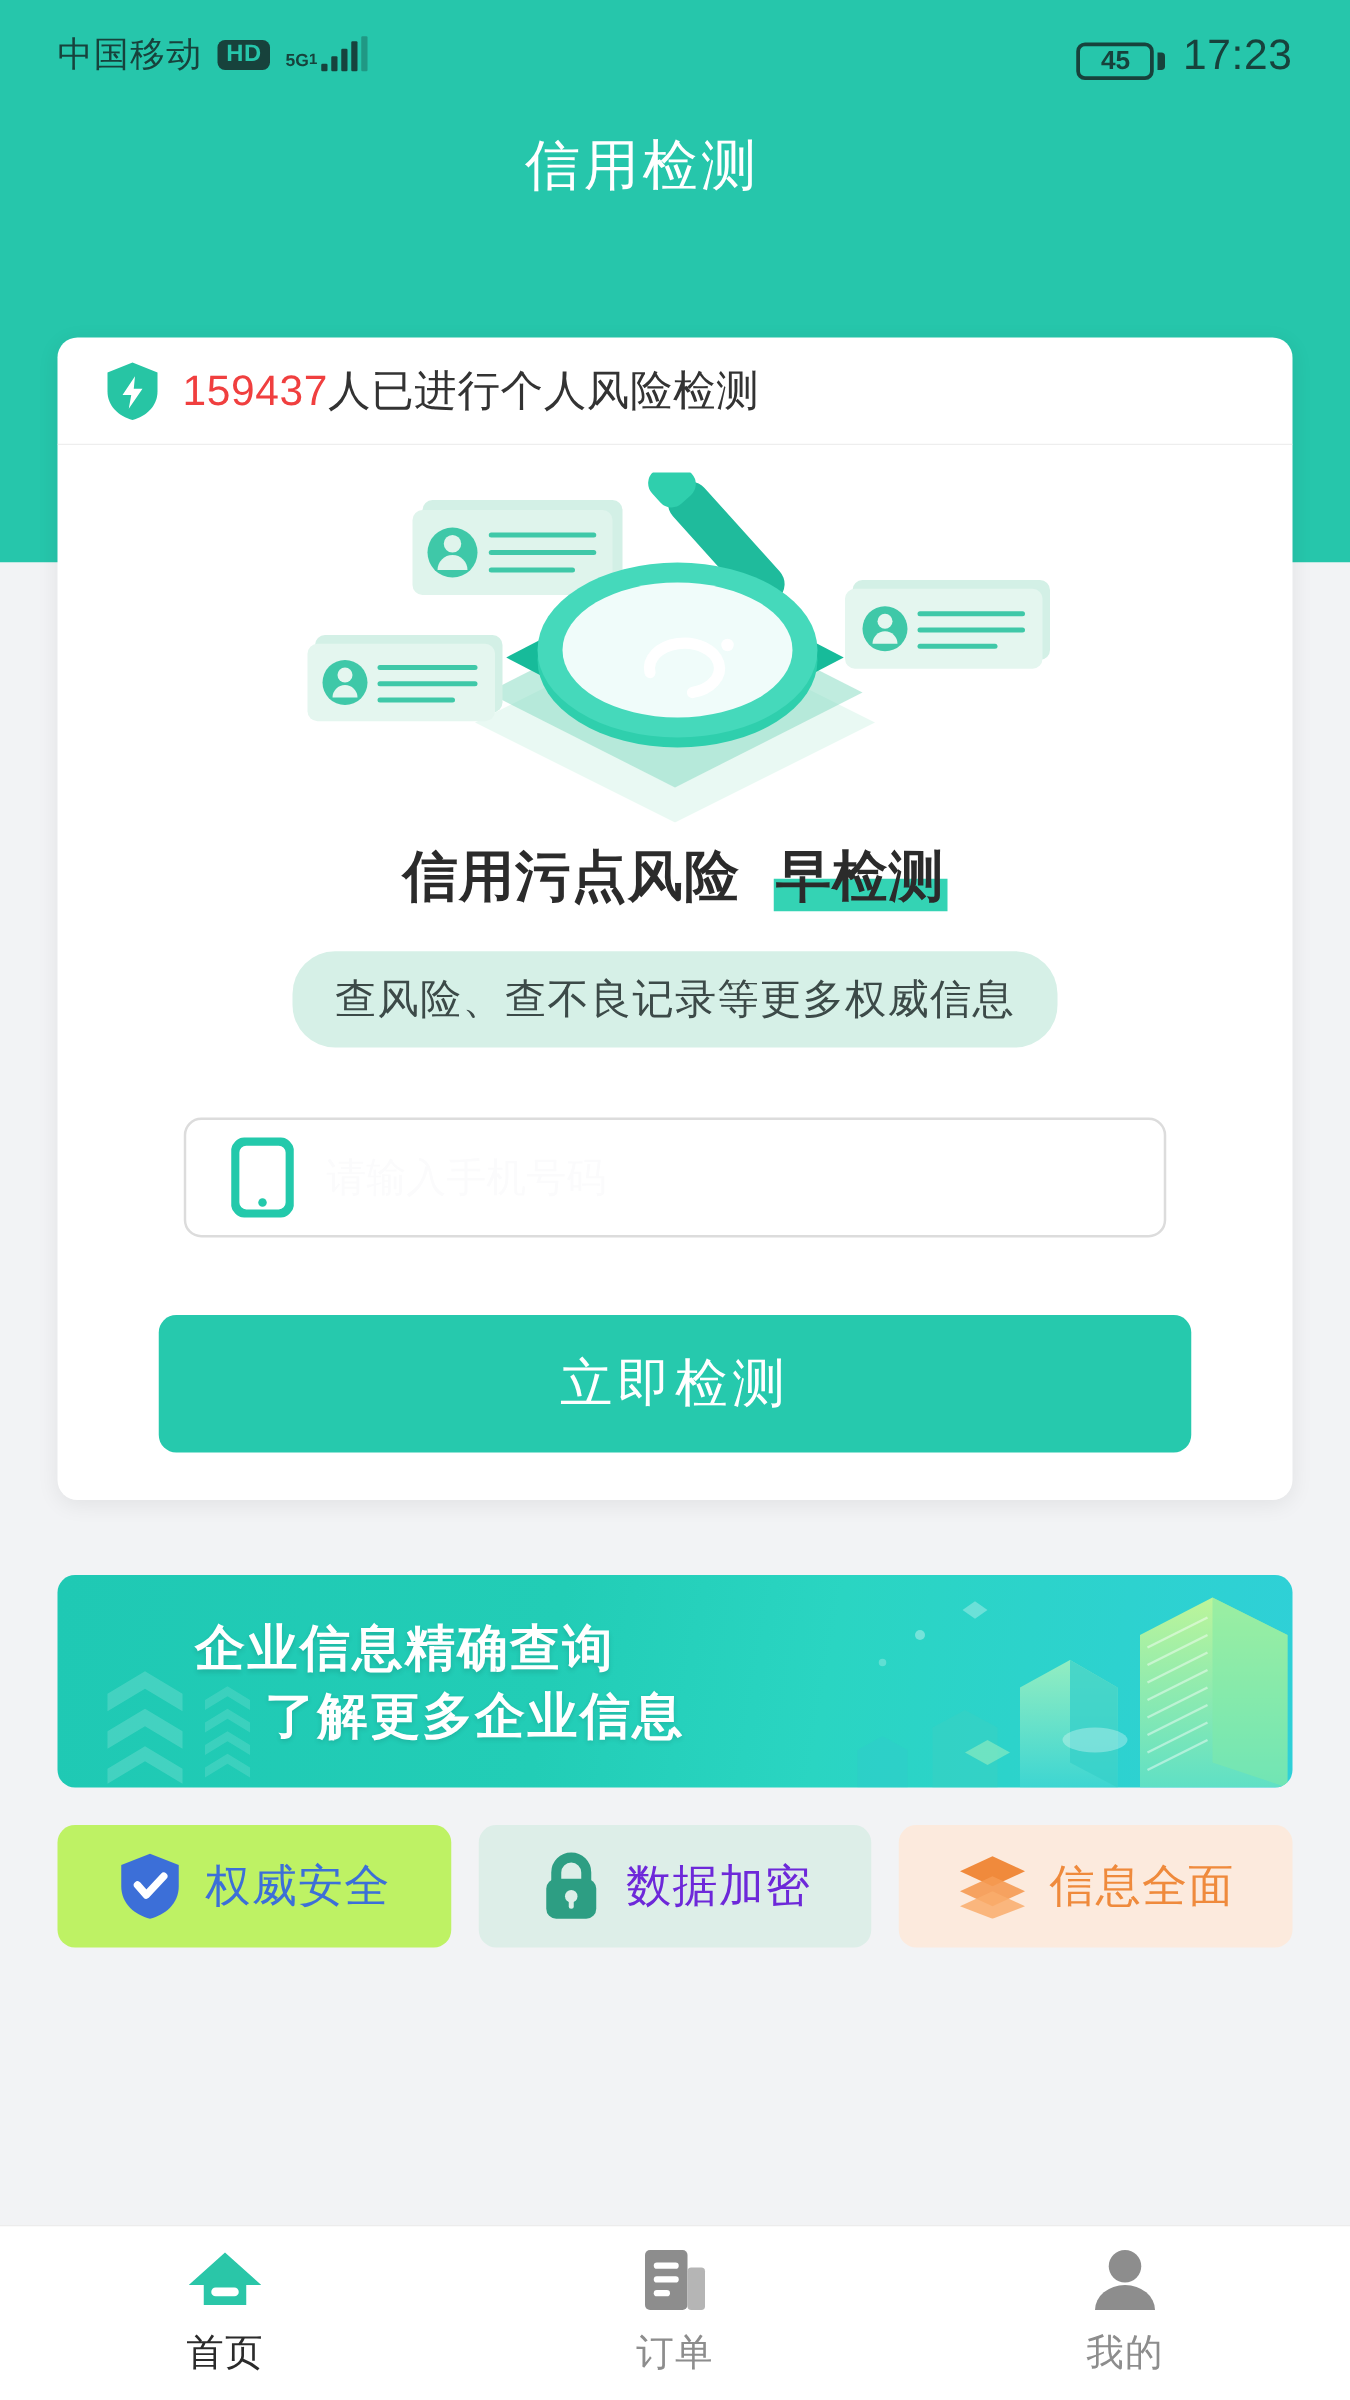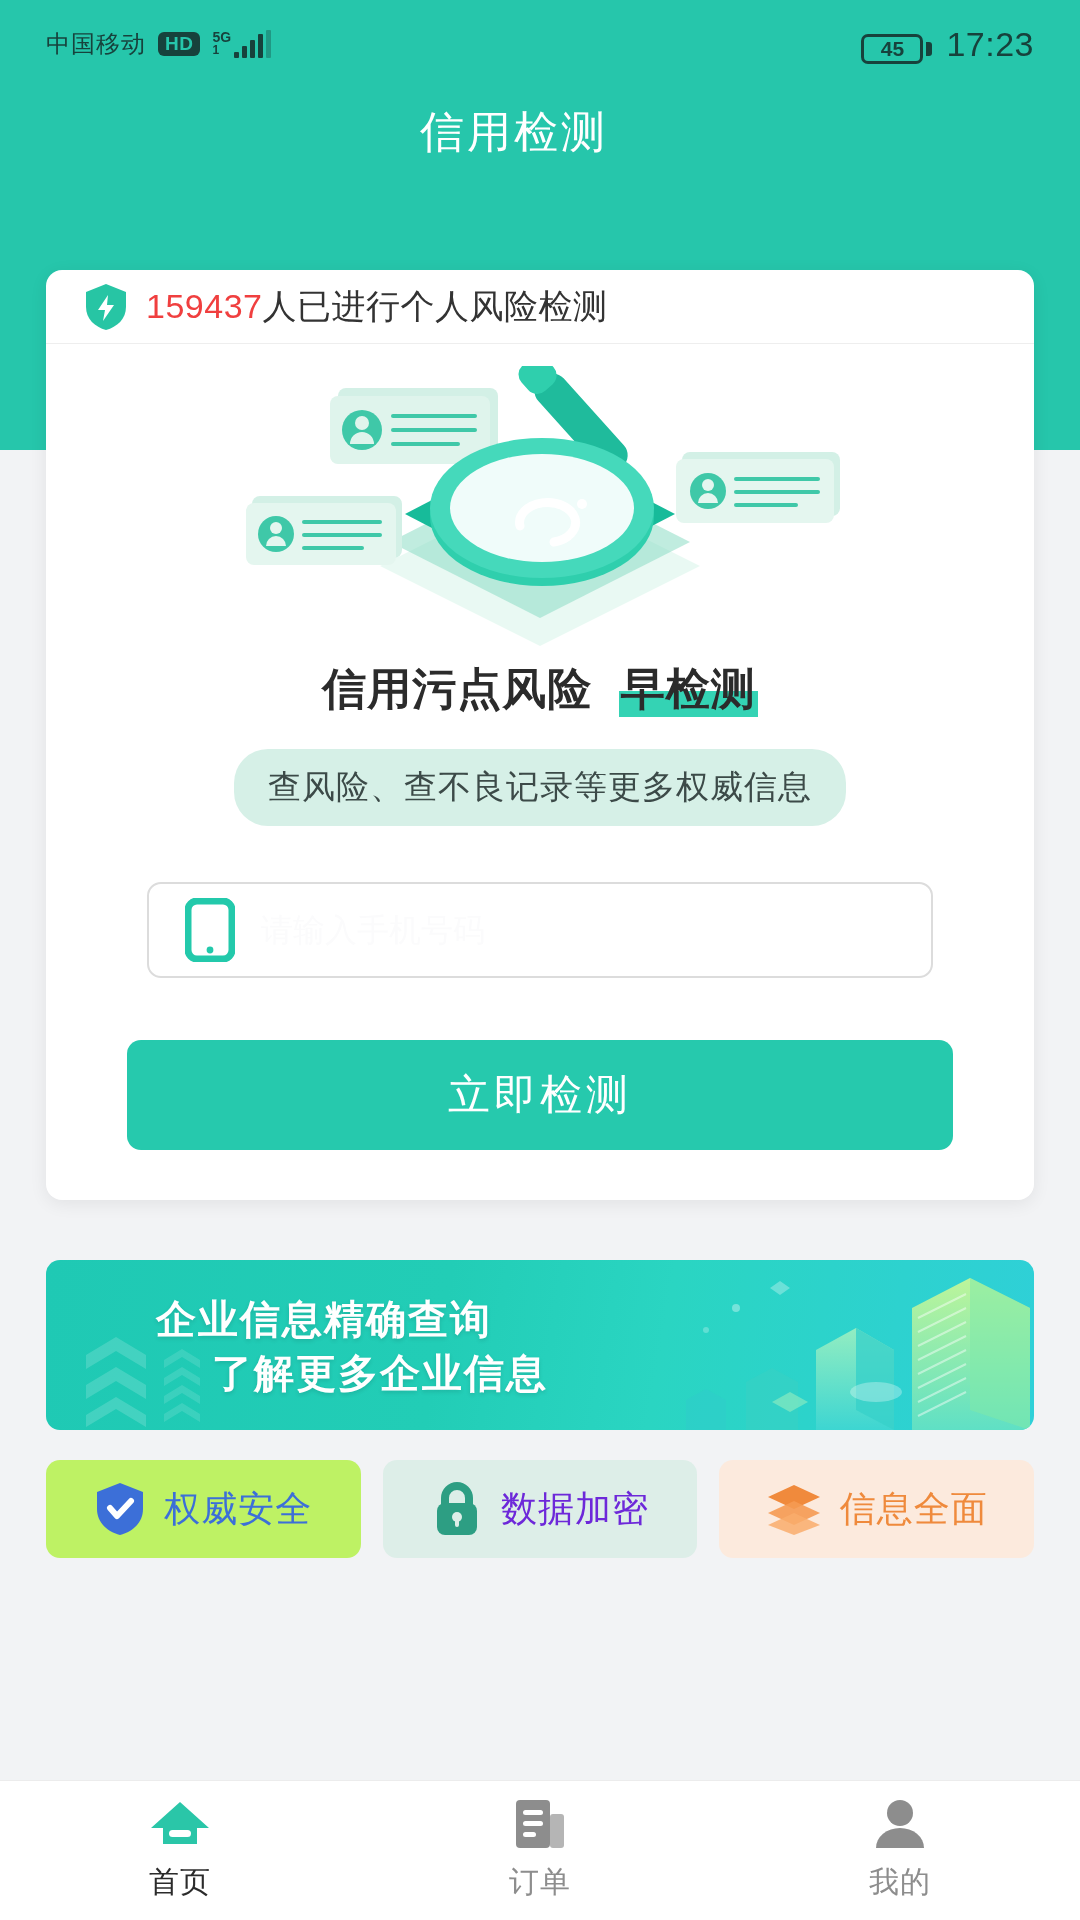--- a/index.html
+++ b/index.html
@@ -15,27 +15,27 @@
   .header-bg{
     position:absolute; top:0; left:0; width:1080px; height:450px;
     background:#26c6ab;
   }
   .status-bar{
     position:absolute; top:0; left:0; width:1080px; height:88px;
     display:flex; align-items:center; justify-content:space-between;
     padding:0 46px; color:#0d4f46;
   }
   .sb-left{ display:flex; align-items:center; gap:12px; }
-  .carrier{ font-size:24px; color:#17423c; letter-spacing:1px; }
+  .carrier{ font-size:28px; color:#17423c; letter-spacing:1px; }
   .hd-badge{
     background:#17423c; color:#26c6ab; font-size:19px; font-weight:bold;
     border-radius:6px; padding:2px 7px 3px; line-height:1; letter-spacing:0.5px;
   }
   .net-wrap{ display:flex; align-items:flex-end; gap:2px; }
-  .net-5g{ display:flex; flex-direction:column; align-items:flex-start;
+  .net-5g{ display:flex; flex-direction:row; align-items:flex-start;
     font-size:14px; font-weight:bold; color:#17423c; line-height:1.0; margin-right:1px; margin-bottom:2px;}
   .bars{ display:flex; align-items:flex-end; gap:3px; height:26px; }
   .bars i{ display:block; width:5px; background:#17423c; border-radius:1px; }
   .bars i:nth-child(1){ height:6px; }
   .bars i:nth-child(2){ height:12px; }
   .bars i:nth-child(3){ height:18px; }
   .bars i:nth-child(4){ height:24px; }
   .bars i:nth-child(5){ height:28px; opacity:.35; }
 
   .sb-right{ display:flex; align-items:flex-end; gap:14px; }
@@ -57,21 +57,21 @@
   .content{ position:absolute; top:450px; left:0; width:1080px; bottom:0; background:#f2f3f5; }
 
   
   .main-card{
     position:absolute; top:270px; left:46px; width:988px; height:930px;
     background:#ffffff; border-radius:16px;
     box-shadow:0 4px 18px rgba(0,0,0,.07);
     overflow:hidden;
   }
   .card-head{
-    height:74px; display:flex; align-items:center; padding-left:38px;
+    height:86px; display:flex; align-items:center; padding-left:38px;
     border-bottom:1px solid #eeeeee; gap:18px;
   }
   .shield-ico{ width:44px; height:48px; flex:none; }
   .count-text{ font-size:34px; color:#333333; letter-spacing:0.5px; white-space:nowrap;}
   .count-num{ color:#f03f3f; }
 
   
   .illu-wrap{ height:300px; position:relative; }
   .illu{ position:absolute; left:50%; transform:translateX(-50%); top:22px; }
 

